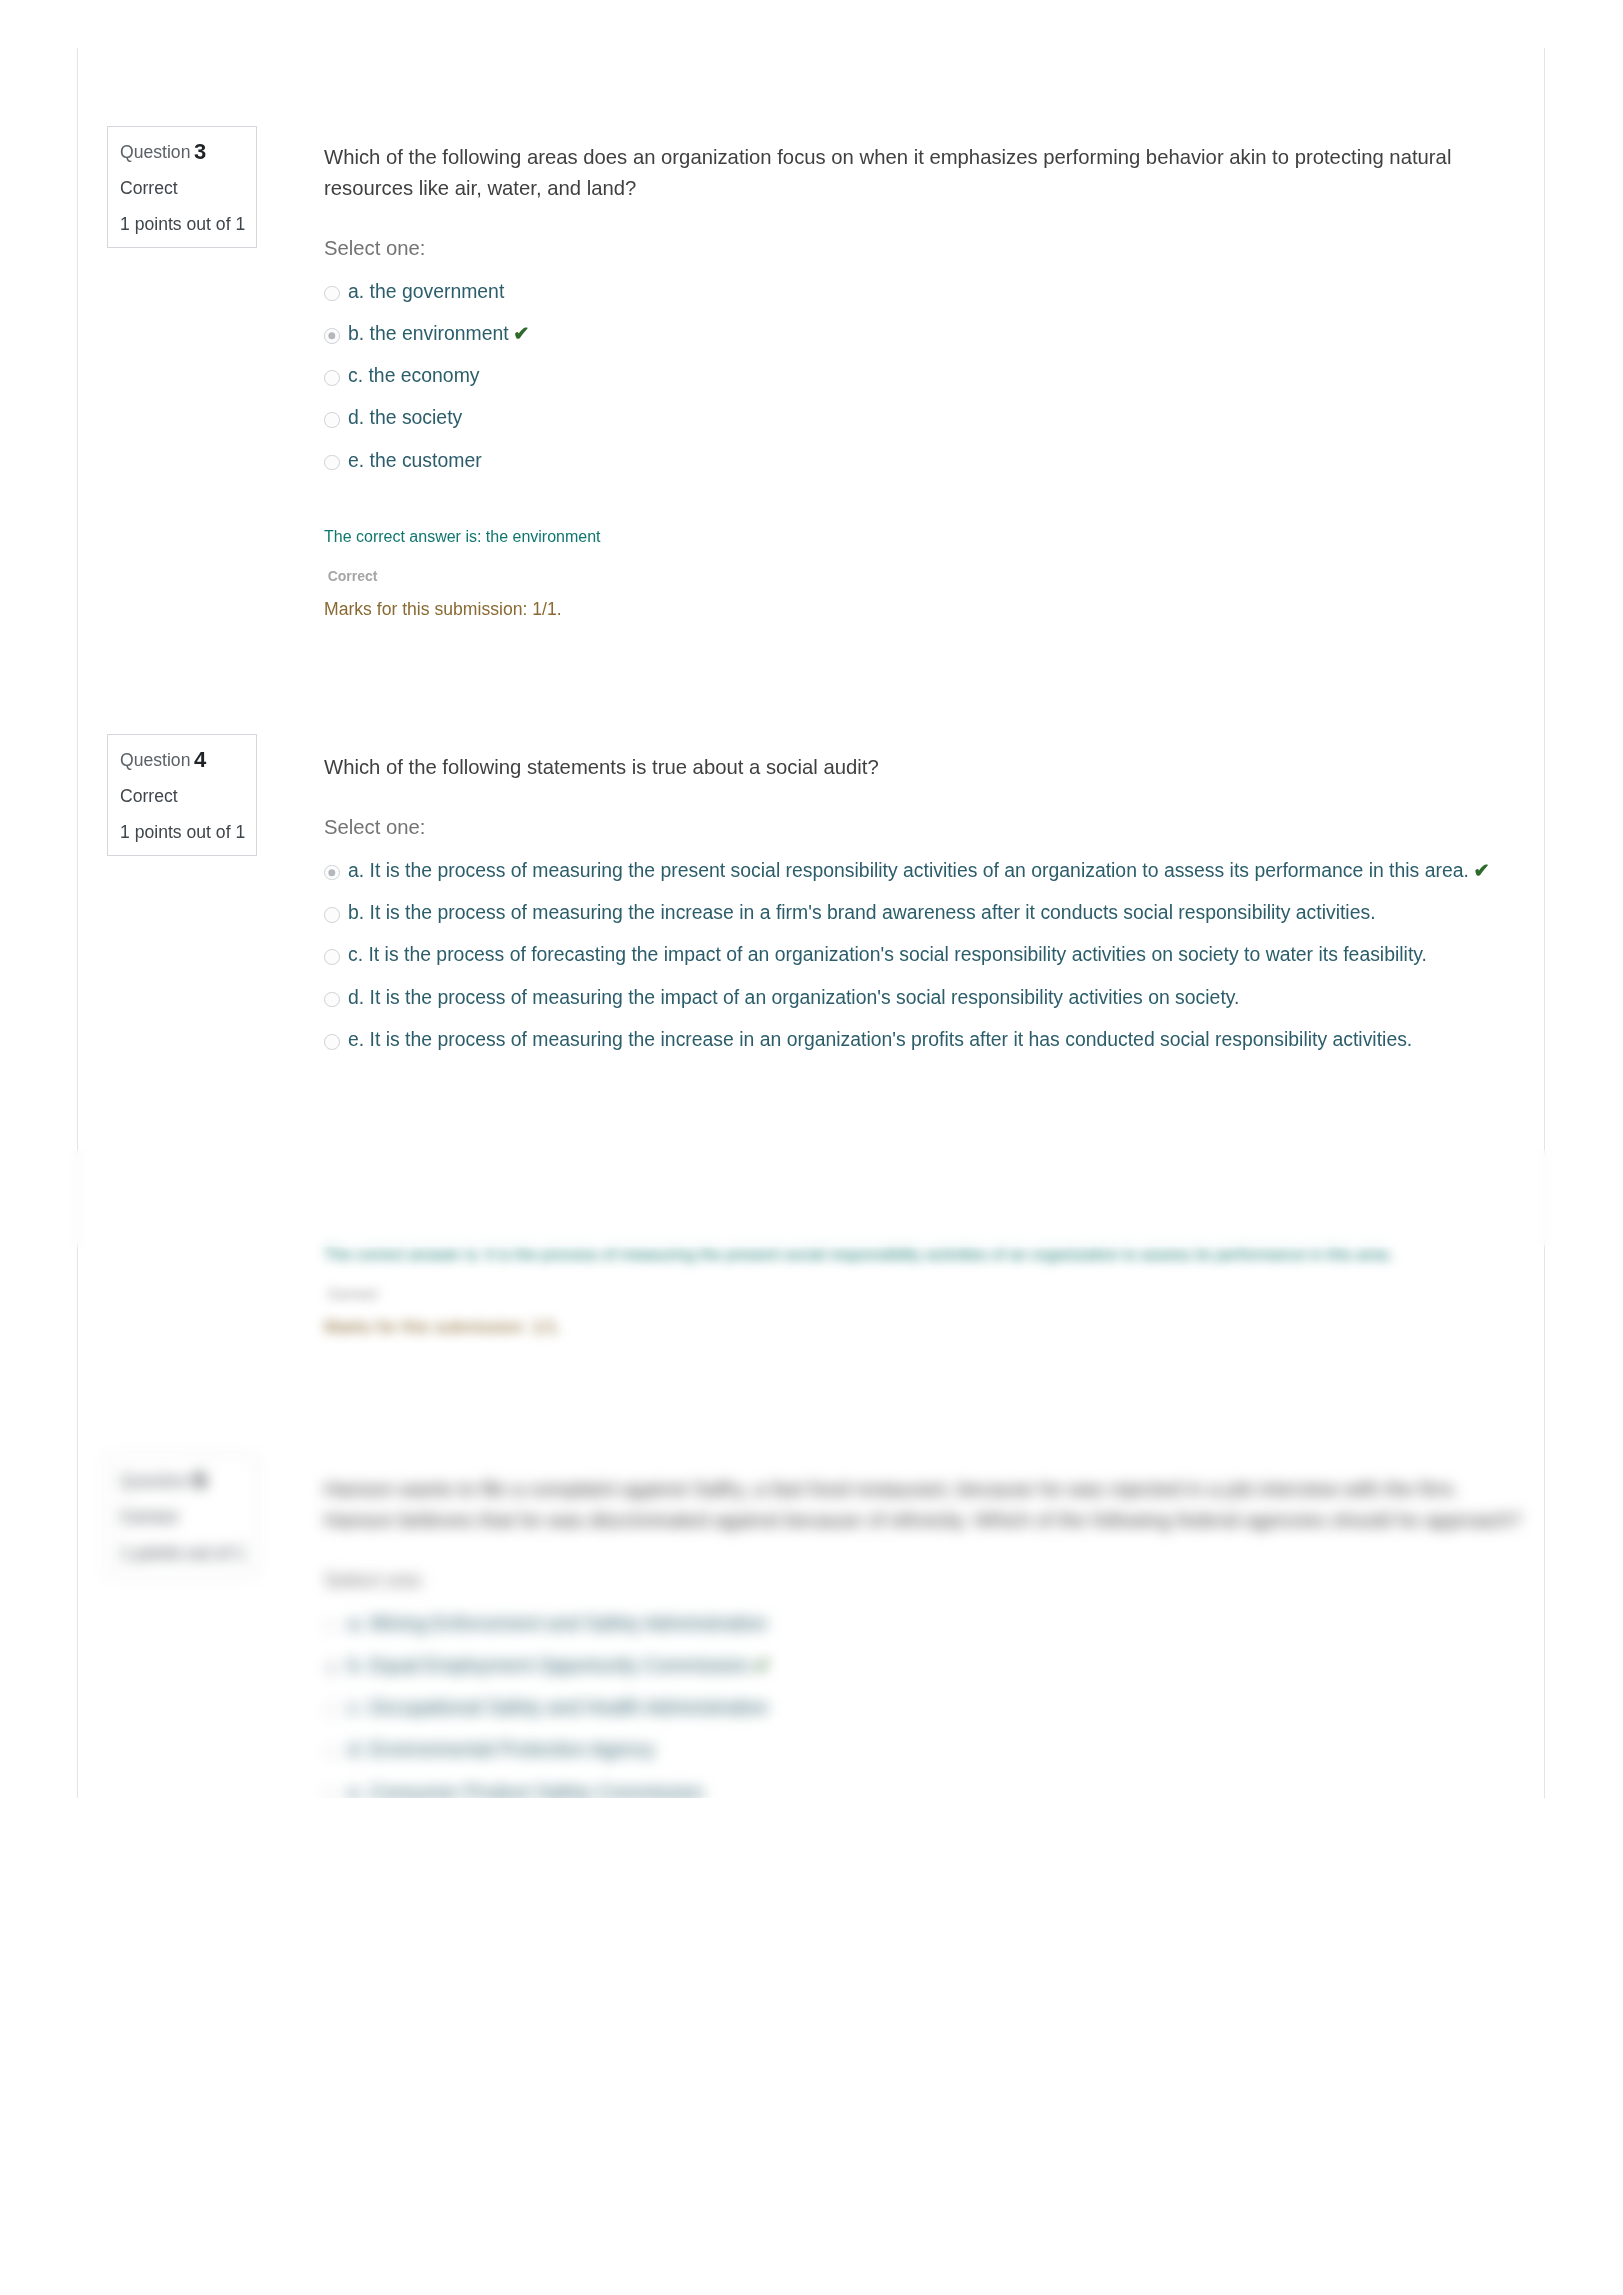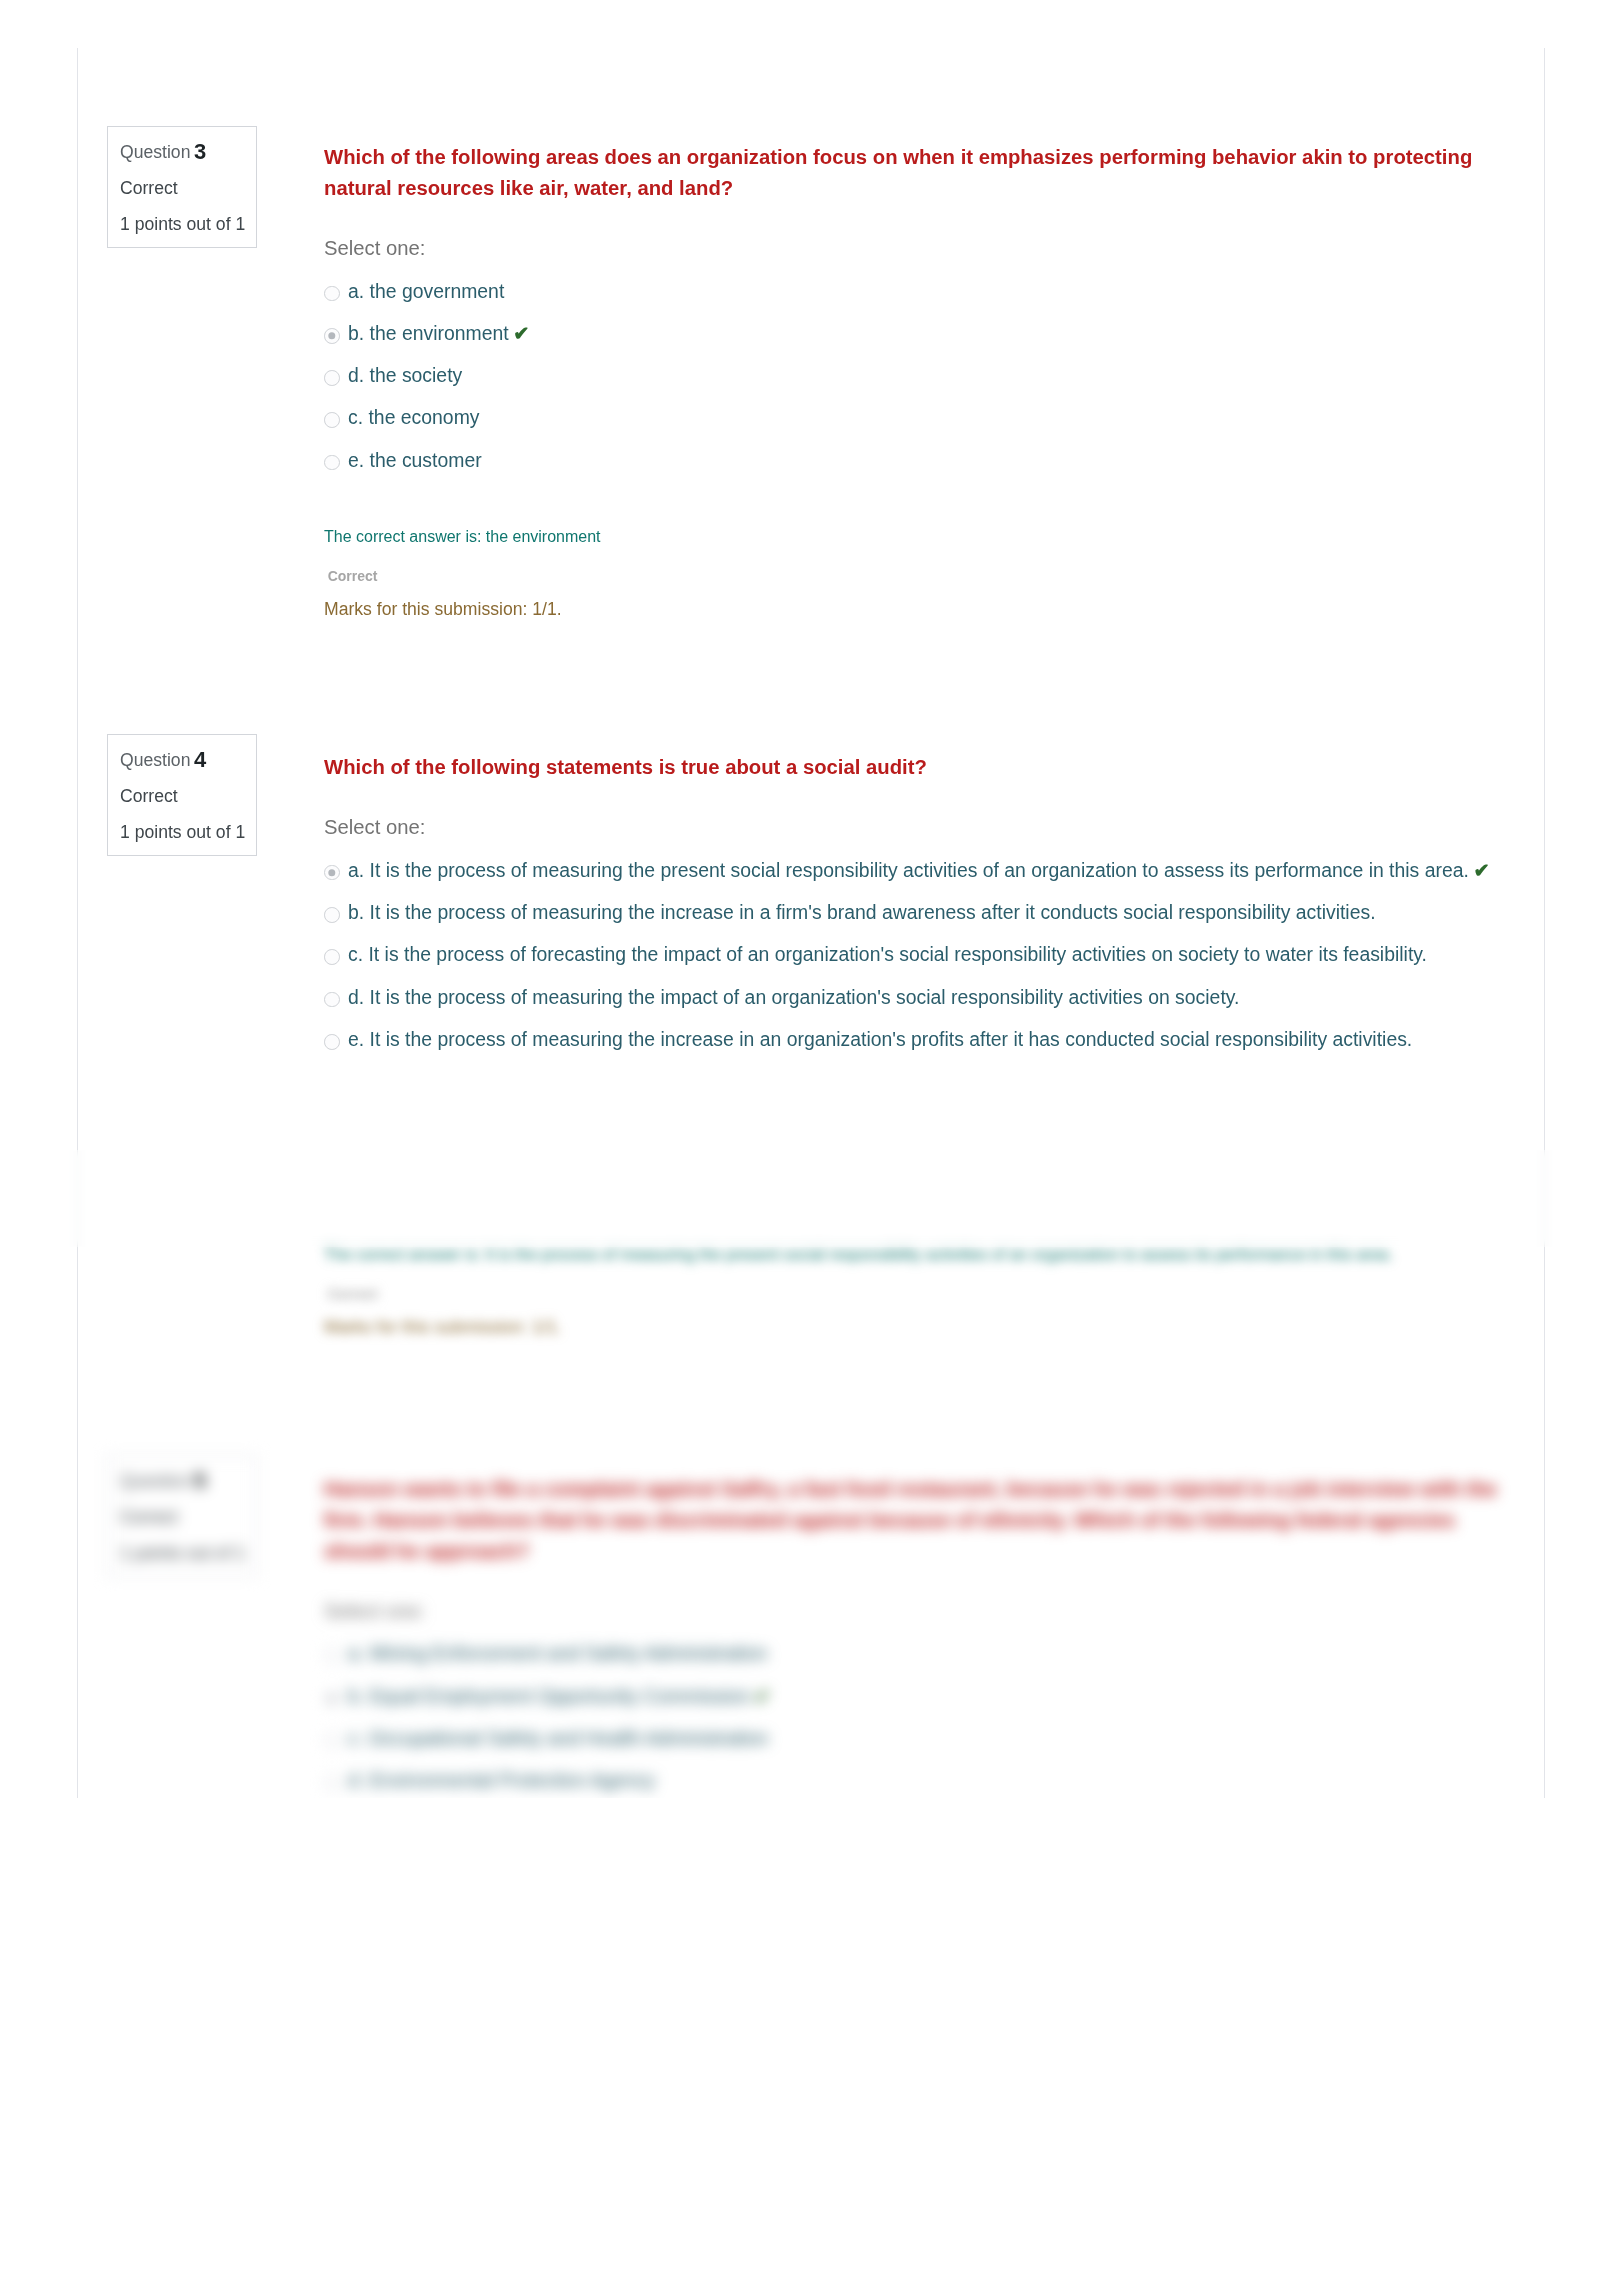--- a/index.html
+++ b/index.html
@@ -84,24 +84,24 @@
     white-space: nowrap;
   }
 
   .qbody {
     position: absolute;
     left: 324px;
     width: 1202px;
   }
 
   .qtext {
-    color: #b91c1c;
+    color: #404040;
     font-size: 20.3px;
     line-height: 1.52;
-    font-weight: 700;
+    font-weight: 400;
   }
 
   .select-one {
     color: #737373;
     font-size: 20.3px;
     line-height: 1.4;
     margin-top: 30.5px;
     font-weight: 400;
   }
 
@@ -211,25 +211,25 @@
           <div class="answer">
             <span class="radio"></span>
             <span class="answer-text">a. the government</span>
           </div>
           <div class="answer">
             <span class="radio checked"></span>
             <span class="answer-text"><span>b. the environment</span><span class="tick">✔</span></span>
           </div>
           <div class="answer">
             <span class="radio"></span>
+            <span class="answer-text">c. the economy</span>
+          </div>
+          <div class="answer">
+            <span class="radio"></span>
             <span class="answer-text">d. the society</span>
-          </div>
-          <div class="answer">
-            <span class="radio"></span>
-            <span class="answer-text">c. the economy</span>
           </div>
           <div class="answer">
             <span class="radio"></span>
             <span class="answer-text">e. the customer</span>
           </div>
         </div>
 
         <div class="feedback">
           <div class="feedback-right">The correct answer is: the environment</div>
           <div class="feedback-state">Correct</div>

